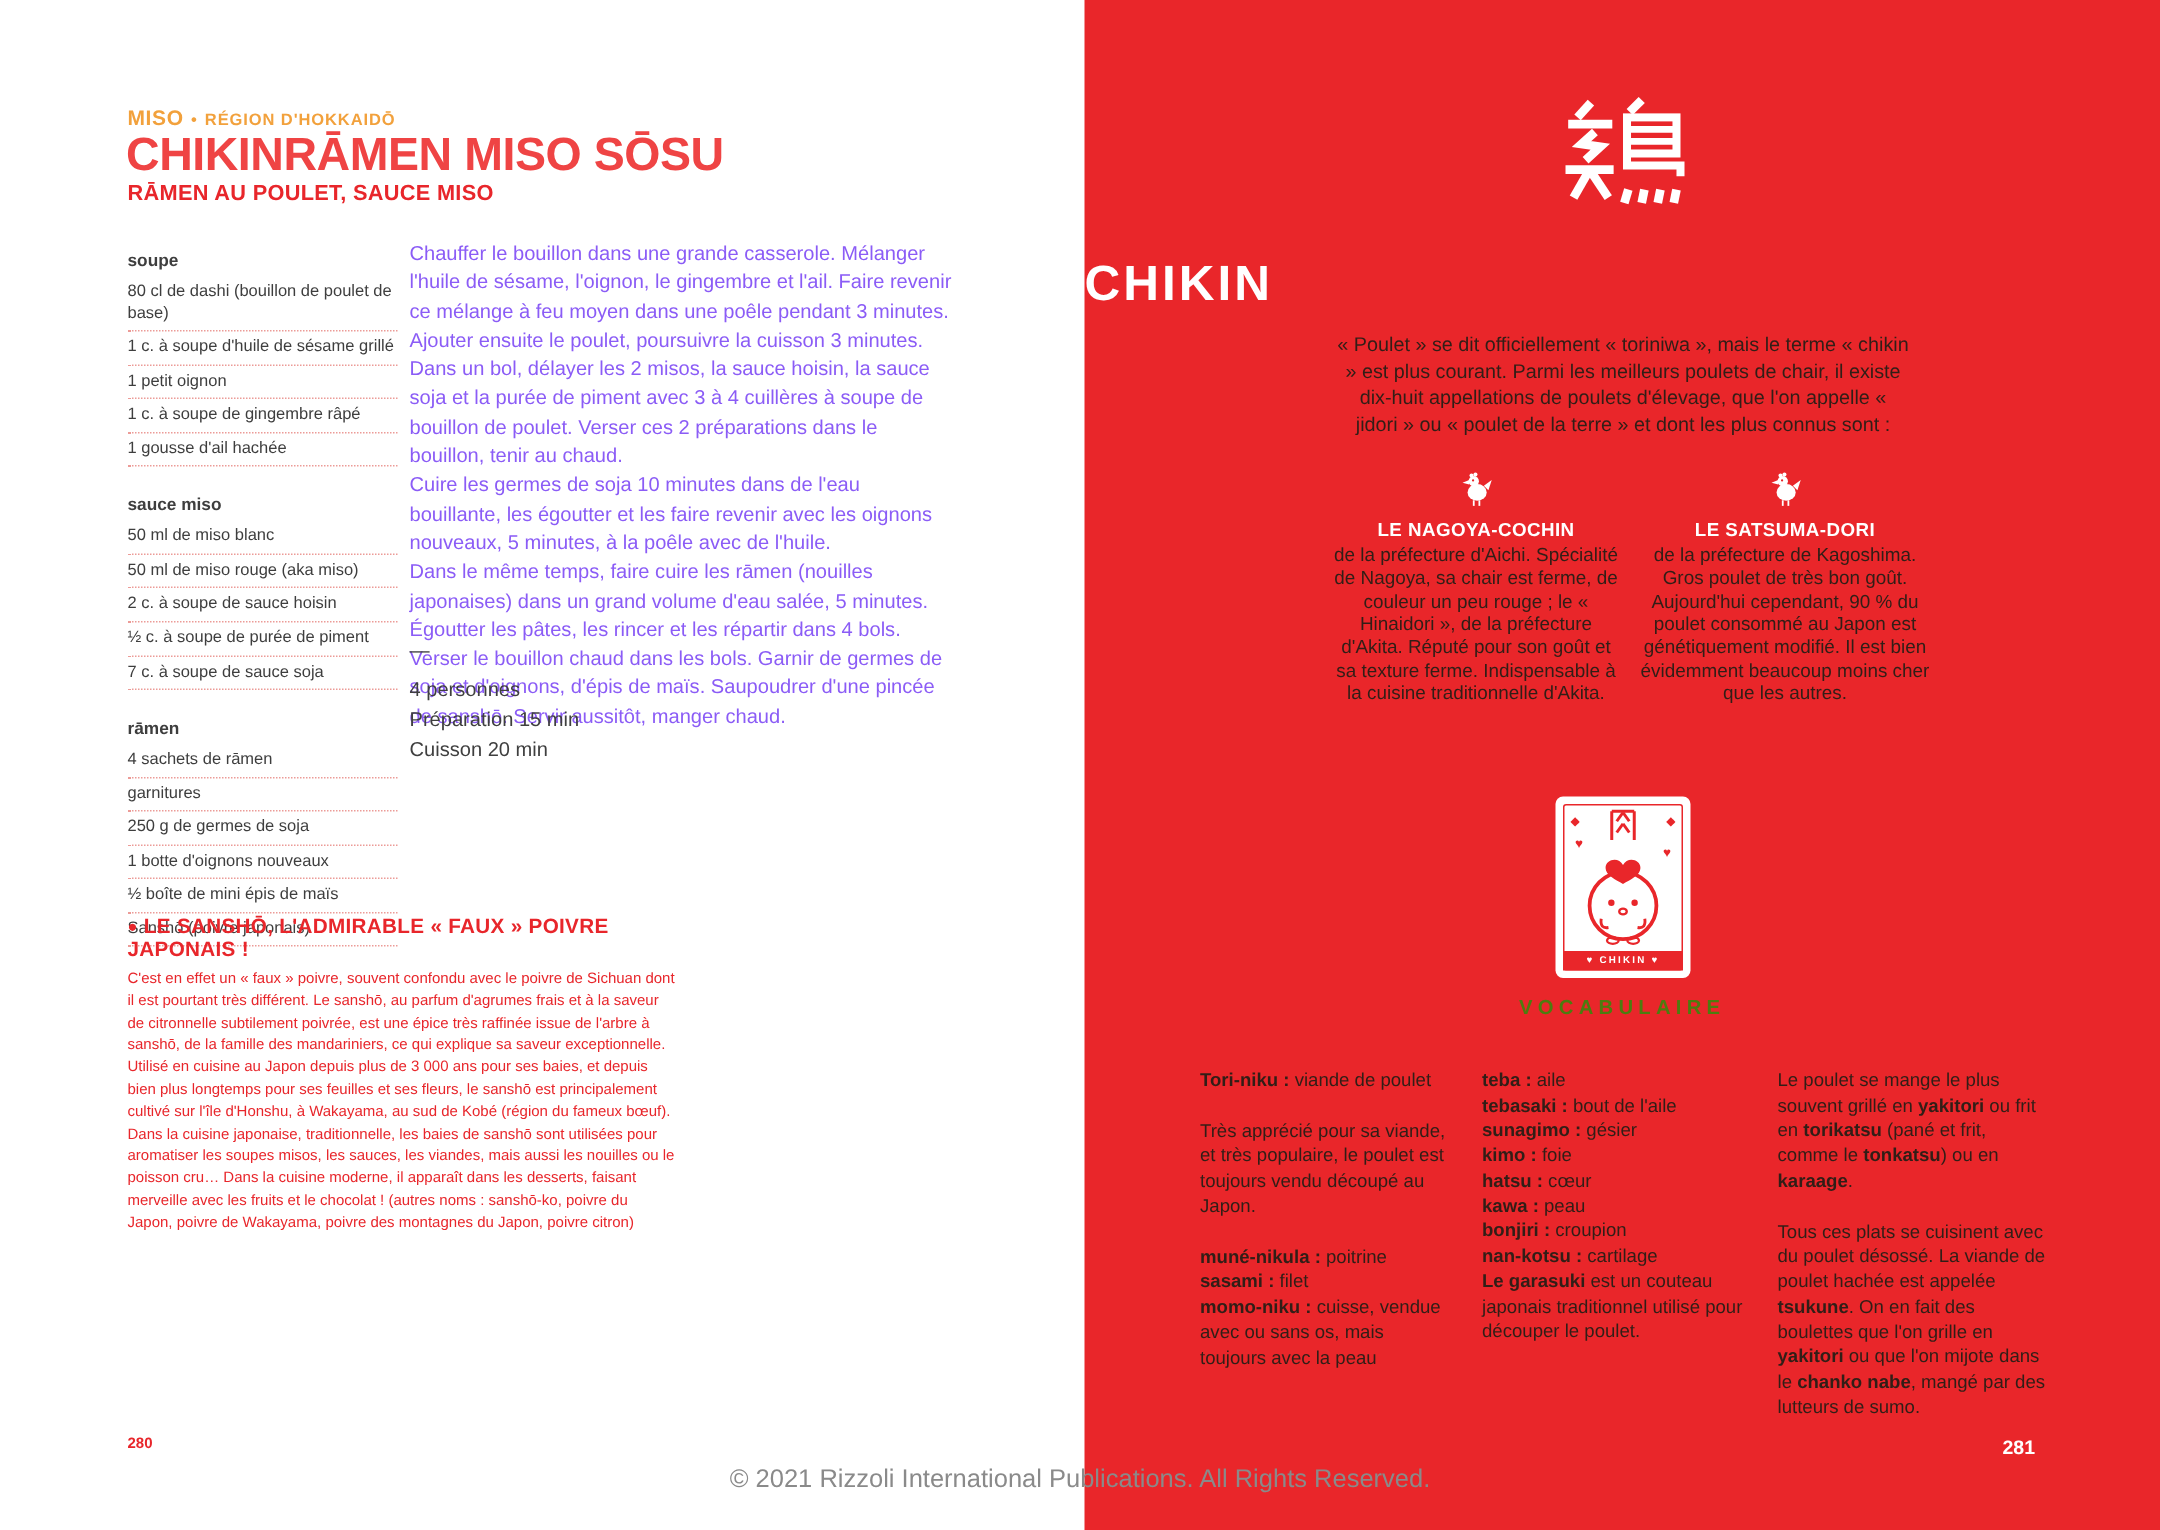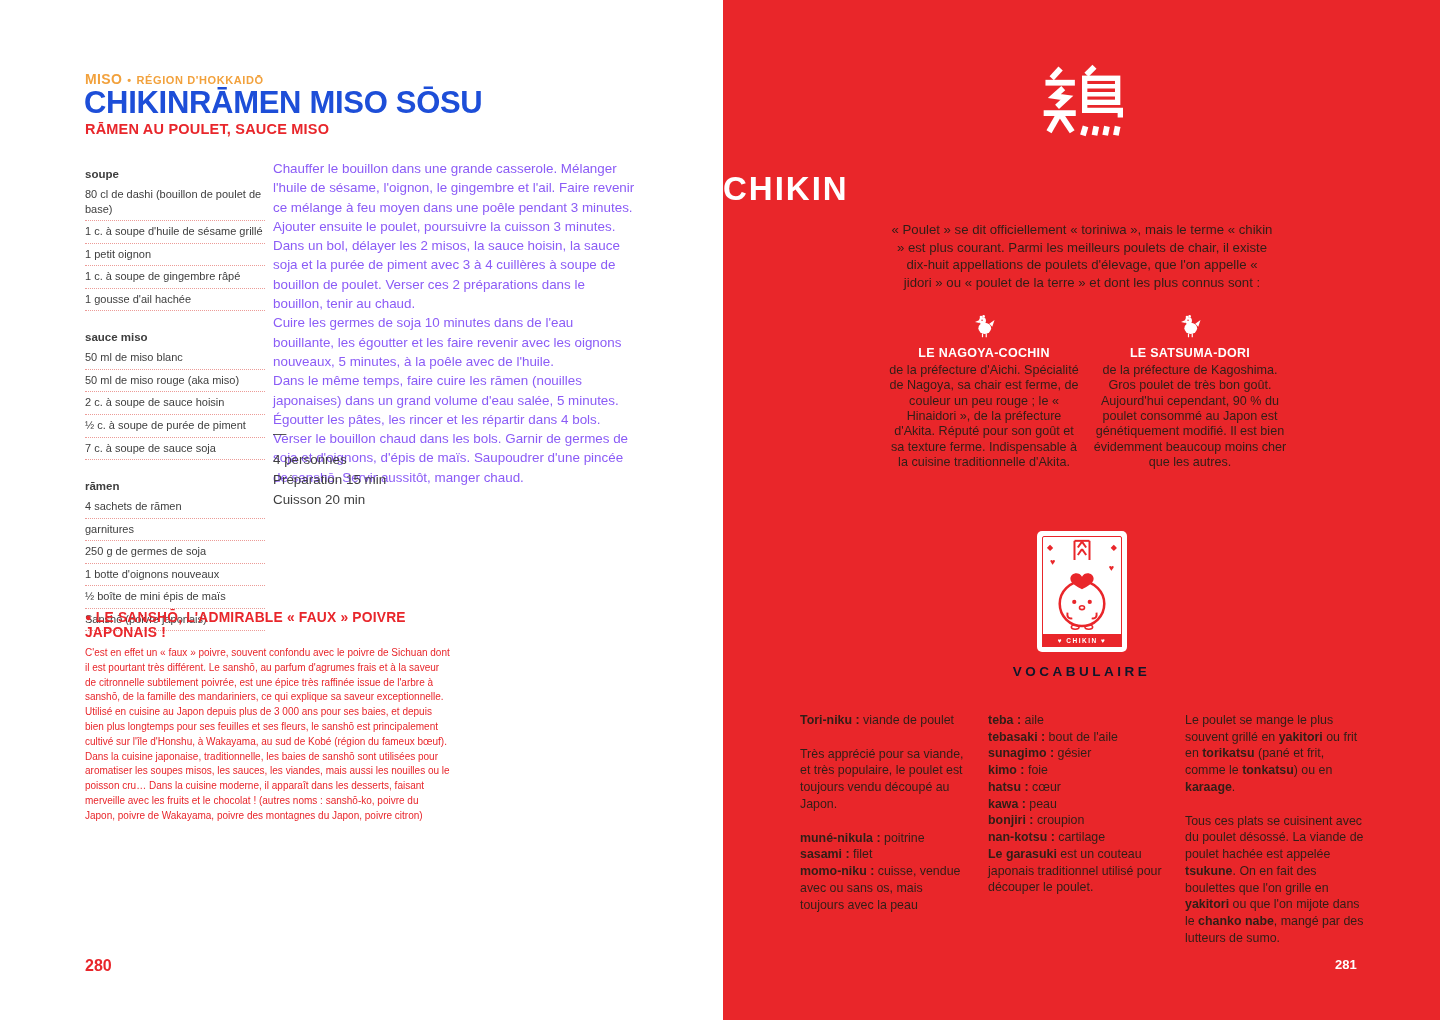--- a/index.html
+++ b/index.html
@@ -4,39 +4,39 @@
 <style>
   html,body{margin:0;padding:0;background:#fff;}
   .canvas{position:relative;width:1440px;height:1020px;background:#ffffff;overflow:hidden;
           font-family:"Liberation Sans",sans-serif;-webkit-font-smoothing:antialiased;}
   .abs{position:absolute;}
 
   
   .kicker{left:85px;top:70px;color:#F2A13C;font-weight:bold;letter-spacing:.4px;}
   .kicker .country{font-size:14px;}
   .kicker .region{font-size:11px;letter-spacing:.6px;}
-  .title{left:84px;top:87px;color:#1d4ed8;font-size:31px;font-weight:bold;letter-spacing:-.3px;line-height:1;}
+  .title{left:84px;top:87px;color:#ef4444;font-size:31px;font-weight:bold;letter-spacing:-.3px;line-height:1;}
   .subtitle{left:85px;top:121px;color:#E8262B;font-size:14.5px;font-weight:bold;letter-spacing:.2px;}
 
   .ingredients{left:85px;top:164px;width:180px;color:#3E3E3E;font-size:11px;line-height:1.32;}
   .ing-group-header{font-weight:bold;font-size:11.5px;padding:3px 0 2px;}
   .ing-group{margin-bottom:16px;}
   .ing-item{padding:3px 0 4px;border-bottom:1px dotted #EC9B97;}
 
   .instructions{left:273px;top:159px;width:362px;color:#8b5cf6;font-size:13.4px;line-height:1.44;}
   .instructions .para{margin:0;}
   .meta{left:273px;top:424px;color:#3F3F3F;font-size:13.4px;line-height:1.5;}
   .meta .dash{display:block;margin-bottom:6px;}
 
   .note{left:85px;top:610px;width:366px;color:#E8262B;}
   .note-heading{font-size:13.8px;font-weight:bold;letter-spacing:.2px;margin:0 0 6px;}
   .note-heading .bullet{font-size:11px;vertical-align:1px;margin-right:4px;}
   .note-body{font-size:10px;line-height:1.48;margin:0;}
 
-  .pagenum-left{left:85px;top:957px;color:#E8262B;font-size:16px;font-weight:bold;}
+  .pagenum-left{left:85px;top:957px;color:#E8262B;font-size:10px;font-weight:bold;}
 
   
   .red-page{left:723px;top:0;width:717px;height:1020px;background:#E9262A;}
   .onred{color:#311E17;}
 
   .kanji-wrap{left:723px;top:64px;width:717px;text-align:center;}
   .chikin-title{left:723px;top:170px;width:717px;text-align:left;color:#fff;
                 font-size:33px;font-weight:bold;letter-spacing:2px;}
   .intro{left:891px;top:221px;width:382px;text-align:center;font-size:13.2px;line-height:1.34;}
 
@@ -47,21 +47,21 @@
   .breed-desc{font-size:12.6px;line-height:1.22;}
 
   .stamp{left:1037px;top:531px;width:90px;height:121px;background:#fff;border-radius:5px;}
   .stamp-inner{position:absolute;left:5px;top:5px;right:5px;bottom:5px;border:1.5px solid #E9262A;border-radius:2px;}
   .stamp-kanji{position:absolute;left:50%;top:7px;transform:translateX(-50%);}
   .stamp-spark{position:absolute;color:#E9262A;font-size:8px;}
   .stamp-chick{position:absolute;left:50%;top:34px;transform:translateX(-50%);}
   .stamp-band{position:absolute;left:5px;right:5px;bottom:5px;height:13px;background:#E9262A;
               color:#fff;font-size:6.5px;font-weight:bold;letter-spacing:1.5px;text-align:center;line-height:13px;}
 
-  .vocab-title{left:723px;top:664px;width:717px;text-align:center;color:#0f172a;
+  .vocab-title{left:723px;top:664px;width:717px;text-align:center;color:#4d7c0f;
                font-size:13.5px;font-weight:bold;letter-spacing:3.5px;}
   .vocab-col{font-size:12.4px;line-height:1.35;}
   .vocab-col p{margin:0;}
   .vocab-col p.gap{margin-top:17px;}
   .vocab-col .b{font-weight:bold;}
   .vcol1{left:800px;top:712px;width:170px;}
   .vcol2{left:988px;top:712px;width:174px;}
   .vcol3{left:1185px;top:712px;width:180px;}
 
   .pagenum-right{left:1335px;top:957px;color:#fff;font-size:13px;font-weight:bold;}
@@ -263,14 +263,15 @@
       <p><span class="b">nan-kotsu : </span><span>cartilage</span></p>
       <p><span class="b">Le garasuki </span><span>est un couteau japonais traditionnel utilisé pour découper le poulet.</span></p>
     </div>
   <div class="abs vocab-col vcol3 onred">
       <p><span>Le poulet se mange le plus souvent grillé en </span><span class="b">yakitori</span><span> ou frit en </span><span class="b">torikatsu</span><span> (pané et frit, comme le </span><span class="b">tonkatsu</span><span>) ou en </span><span class="b">karaage</span><span>.</span></p>
       <p class="gap"><span>Tous ces plats se cuisinent avec du poulet désossé. La viande de poulet hachée est appelée </span><span class="b">tsukune</span><span>. On en fait des boulettes que l'on grille en </span><span class="b">yakitori</span><span> ou que l'on mijote dans le </span><span class="b">chanko nabe</span><span>, mangé par des lutteurs de sumo.</span></p>
     </div>
 
   <div class="abs pagenum-right">281</div>
 
+  <div class="abs copyright">© 2021 Rizzoli International Publications. All Rights Reserved.</div>
 
 </div>
 
 </body></html>

